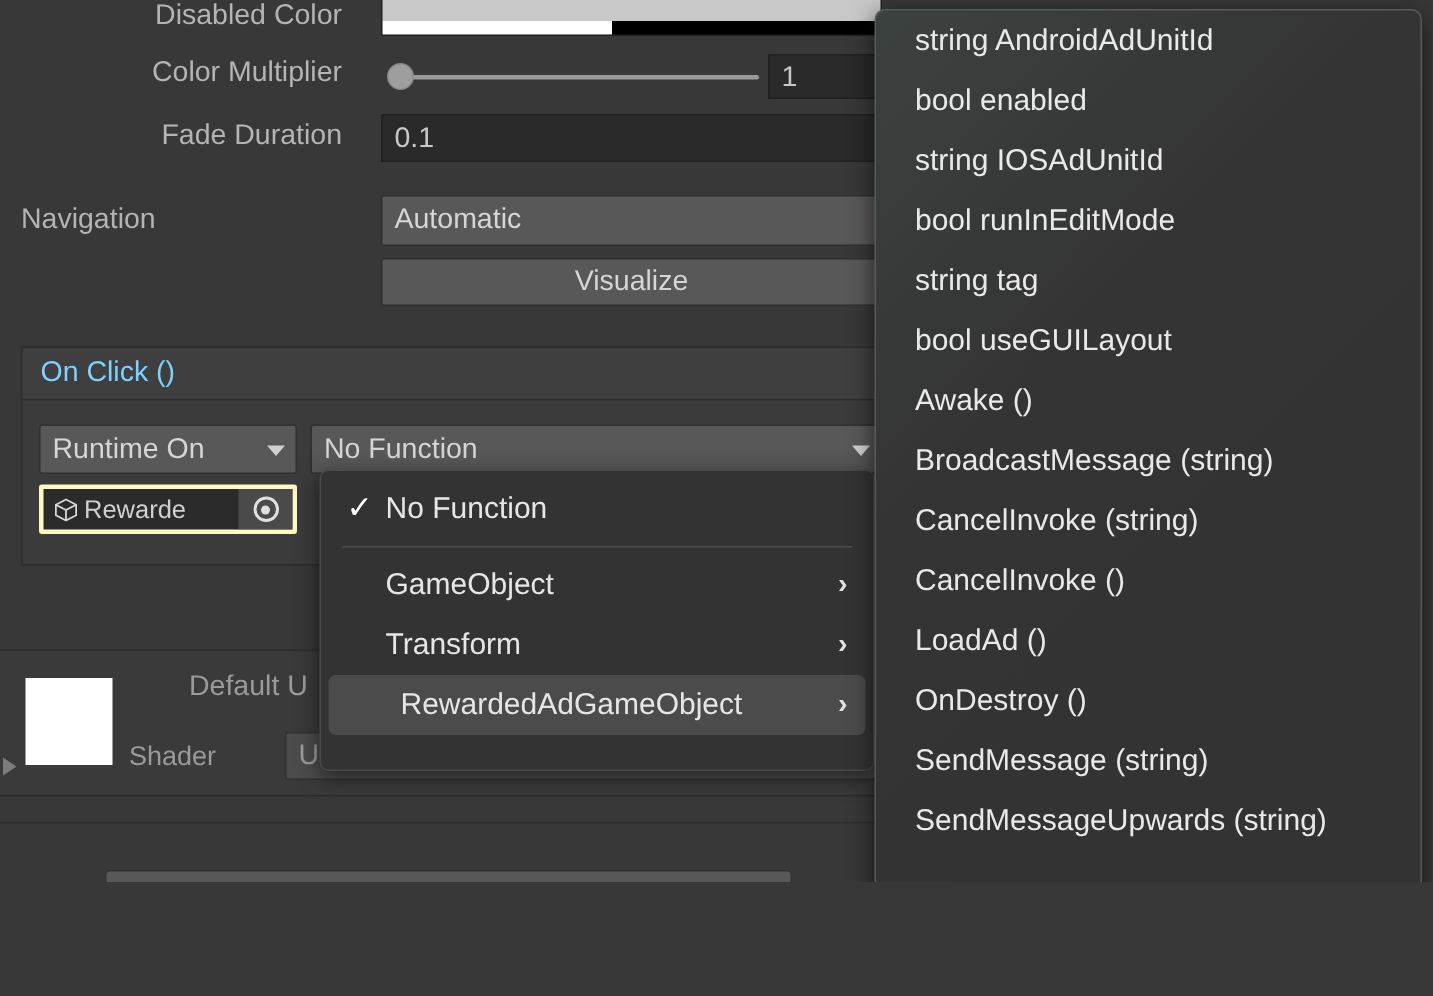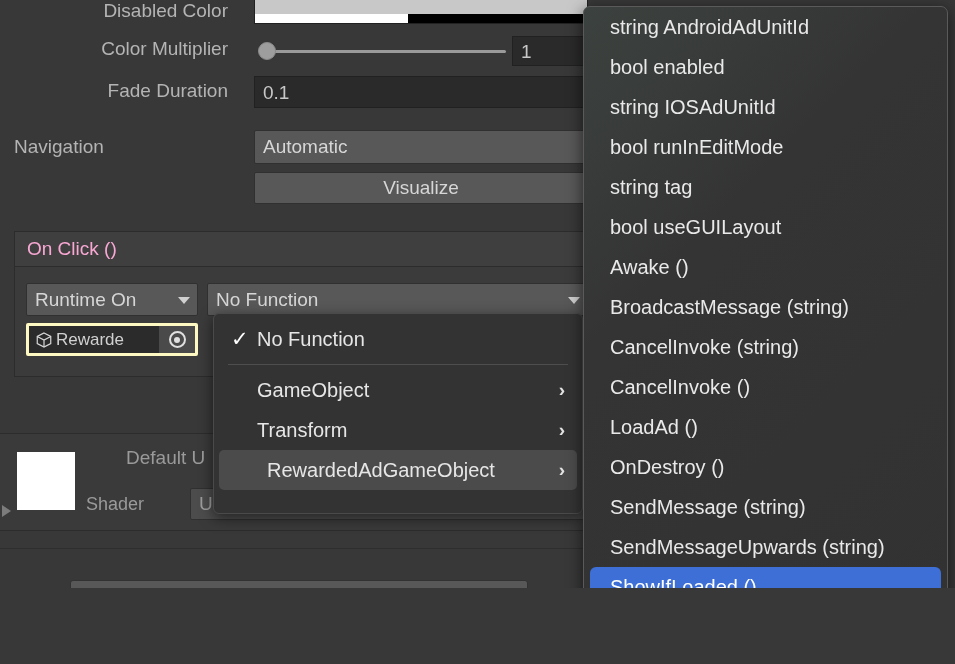--- a/index.html
+++ b/index.html
@@ -121,21 +121,21 @@
     border-right: 6px solid transparent;
     border-top: 7px solid #d0d0d0;
   }
 
   
   .event-header {
     position: absolute;
     background: #3f3f3f;
     border: 1px solid #2c2c2c;
     box-sizing: border-box;
-    color: #f9a8d4;
+    color: #7dd3fc;
     font-size: 19px;
     display: flex;
     align-items: center;
     padding-left: 12px;
   }
   .event-body {
     position: absolute;
     background: #3b3b3b;
     border: 1px solid #2c2c2c;
     border-top: none;
@@ -469,18 +469,15 @@
       </div>
     <div class="ri">
         <span>OnDestroy ()</span>
       </div>
     <div class="ri">
         <span>SendMessage (string)</span>
       </div>
     <div class="ri">
         <span>SendMessageUpwards (string)</span>
       </div>
-    <div class="ri hl">
-        <span>ShowIfLoaded ()</span>
-      </div>
   </div>
 
 </div>
 
 </body></html>

